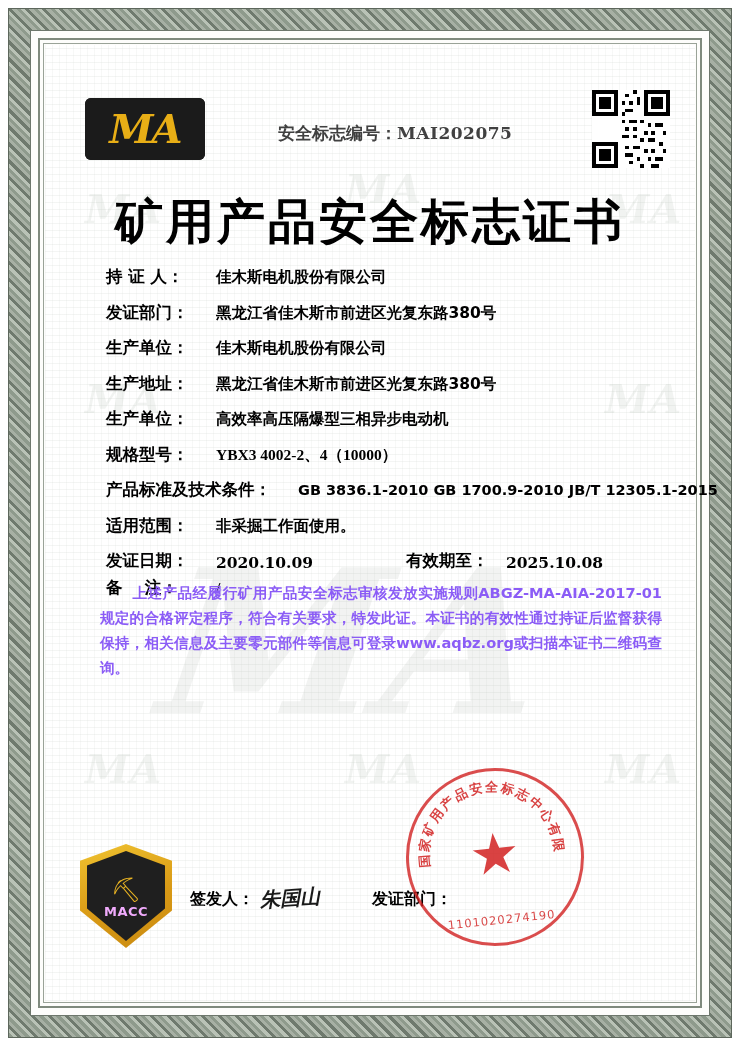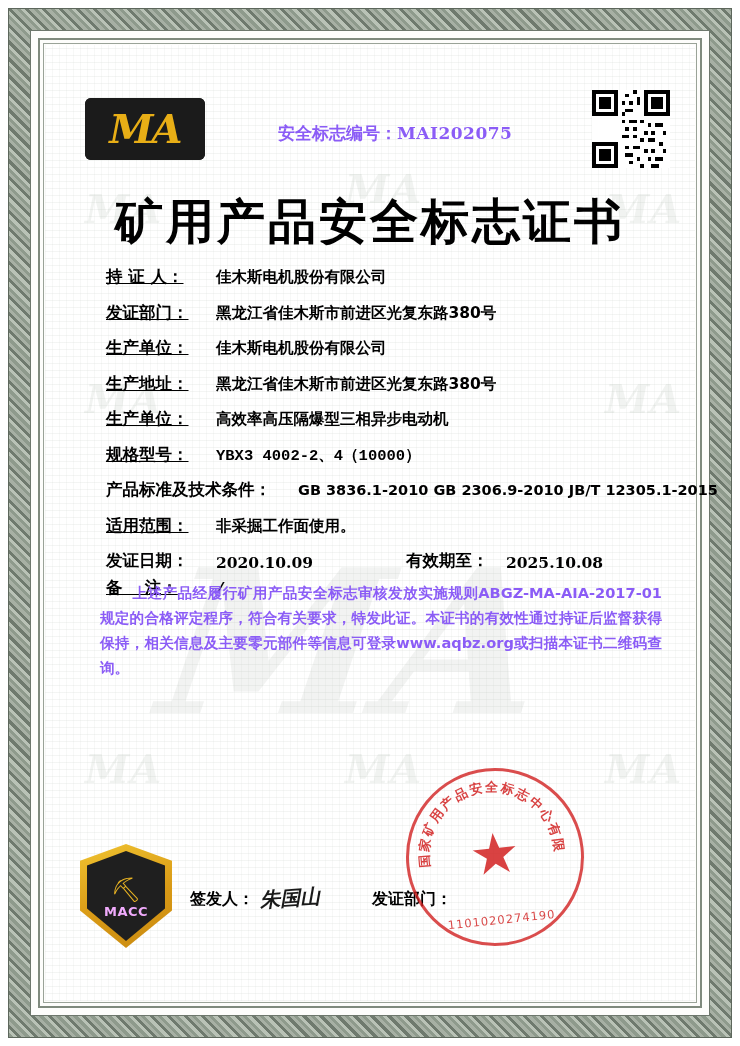--- a/index.html
+++ b/index.html
@@ -117,21 +117,21 @@
     letter-spacing: -2px;
     line-height: 1;
   }
 
   
   .cert-no {
     position: absolute;
     left: 218px;
     top: 62px;
     font-size: 17px;
-    color: #8b5cf6;
+    color: #404040;
     font-weight: bold;
     font-family: "DejaVu Sans", sans-serif;
     white-space: nowrap;
   }
   .cert-no .num {
     font-family: "DejaVu Serif", serif;
     font-weight: bold;
     letter-spacing: 0.5px;
   }
 
@@ -174,33 +174,33 @@
     margin-bottom: 13.5px;
     font-size: 16.5px;
     color: #000;
     font-family: "DejaVu Sans", sans-serif;
   }
   .row .label {
     font-weight: bold;
     white-space: nowrap;
     flex: 0 0 auto;
   }
-  .row .label.w1 { width: 110px; letter-spacing: 0px; text-decoration: underline; }
+  .row .label.w1 { width: 110px; letter-spacing: 0px; }
   .row .label.w2 { width: 192px; }
   .row .value {
     font-weight: bold;
     font-size: 15.5px;
     white-space: nowrap;
   }
   .row .value.sm {
     font-size: 14.5px;
     font-family: "DejaVu Sans", sans-serif;
   }
   .row .value.mono {
-    font-family: Liberation Mono, monospace;
+    font-family: Liberation Serif, serif;
     font-size: 15.5px;
     text-align: center;
   }
 
   .row-date {
     display: flex;
     align-items: flex-end;
     font-size: 16.5px;
     margin-bottom: 5px;
   }
@@ -464,21 +464,21 @@
         <span class="value">高效率高压隔爆型三相异步电动机</span>
       </div>
 
       <div class="row">
         <span class="label w1">规格型号：</span>
         <span class="value mono">YBX3 4002-2、4（10000）</span>
       </div>
 
       <div class="row">
         <span class="label w2">产品标准及技术条件：</span>
-        <span class="value sm">GB 3836.1-2010 GB 2306.9-2010 JB/T 12305.1-2015</span>
+        <span class="value sm">GB 3836.1-2010 GB 1700.9-2010 JB/T 12305.1-2015</span>
       </div>
 
       <div class="row">
         <span class="label w1">适用范围：</span>
         <span class="value">非采掘工作面使用。</span>
       </div>
 
       <div class="row-date">
         <span class="lbl">发证日期：</span>
         <span class="val">2020.10.09</span>

